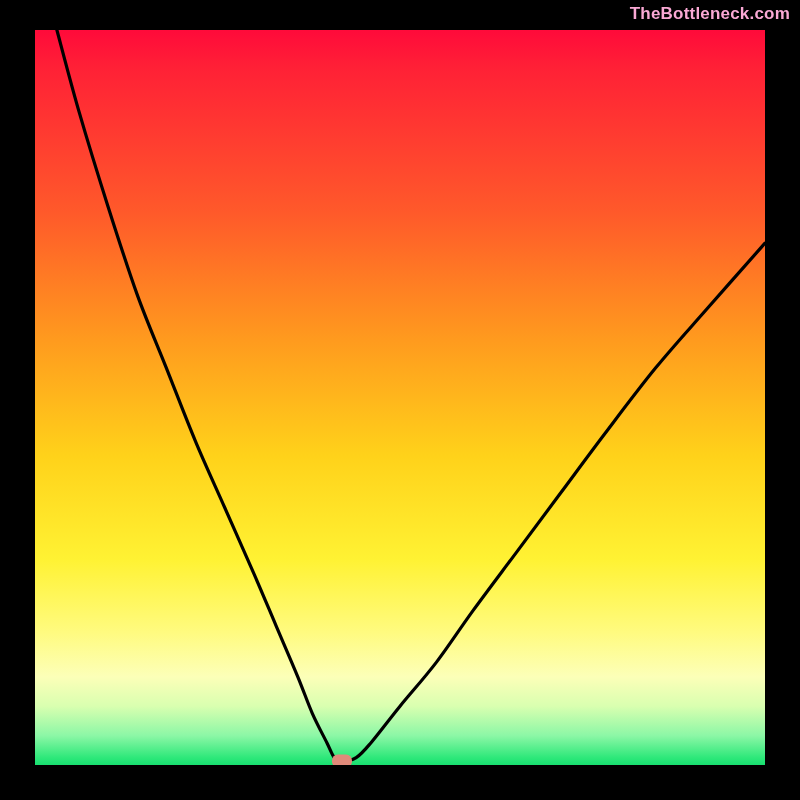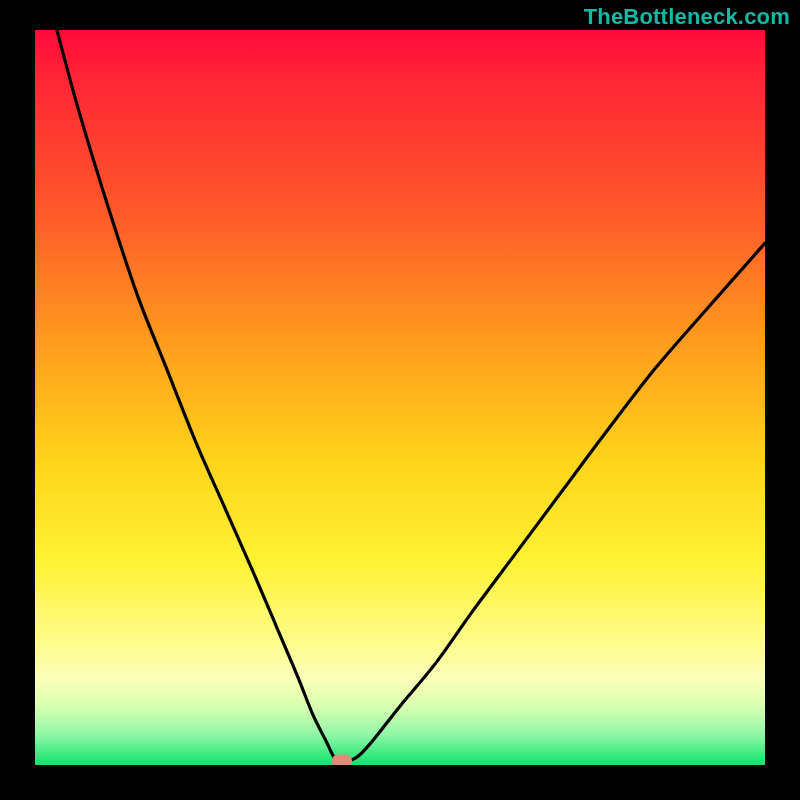--- a/index.html
+++ b/index.html
@@ -14,22 +14,22 @@
   .frame {
     position: relative;
     width: 800px;
     height: 800px;
     background: #000;
   }
   .watermark {
     position: absolute;
     top: 4px;
     right: 10px;
-    color: #14b8a6;
-    font-size: 22px;
+    color: #f9a8d4;
+    font-size: 17px;
     font-weight: 600;
     letter-spacing: 0.2px;
     z-index: 5;
   }
   .plot-area {
     position: absolute;
     left: 35px;
     top: 30px;
     width: 730px;
     height: 735px;

